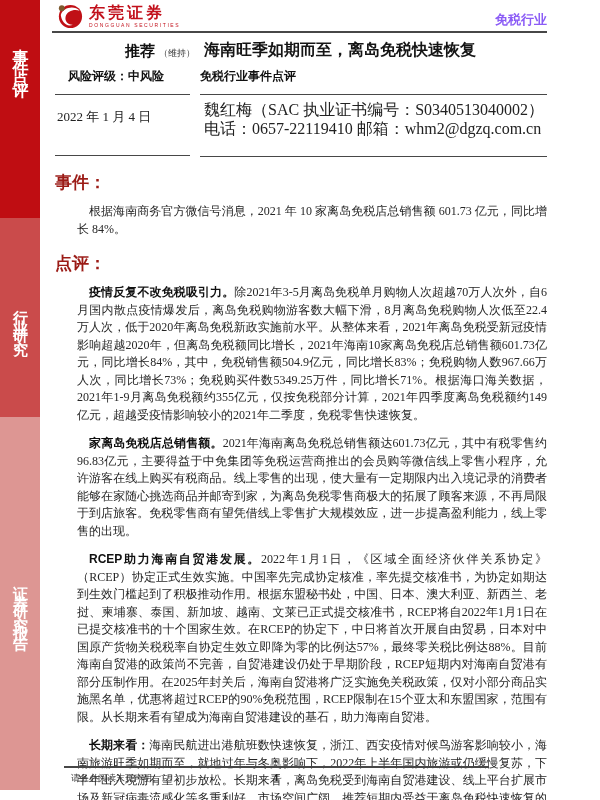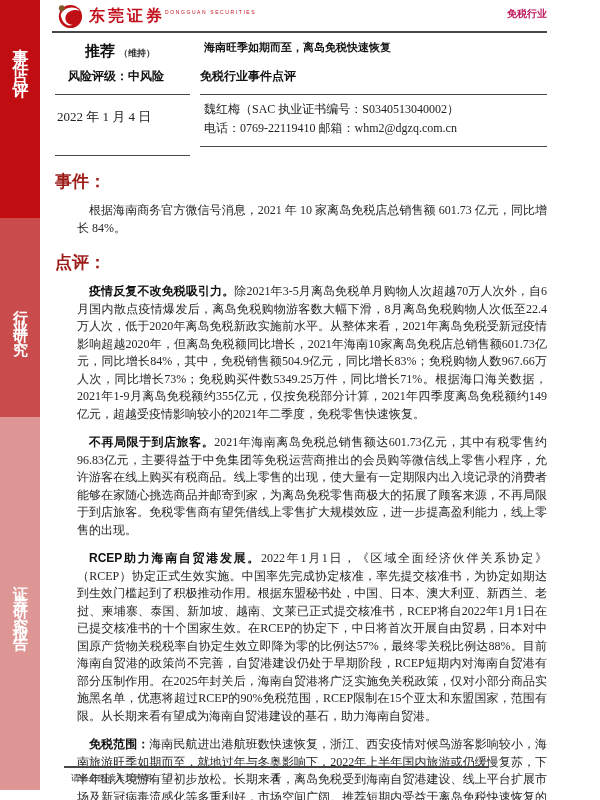--- a/index.html
+++ b/index.html
@@ -26,65 +26,65 @@
   .seg-2 span, .seg-3 span { font-size:15px; letter-spacing:10px; }
 
   
   .main { position:absolute; left:52px; top:0; width:495px; }
 
   .masthead {
     height:30px; display:flex; justify-content:space-between; align-items:flex-end;
     border-bottom:2px solid var(--line_dark,#474747); padding-bottom:1px;
   }
   .logo { display:flex; align-items:center; gap:5px; padding-left:3px; }
-  .logo-text { display:flex; flex-direction:row; line-height:1; }
+  .logo-text { display:flex; flex-direction:column; line-height:1; }
   .logo-cn {
     color:var(--brand_red,#c2111c); font-weight:bold; font-size:16px; letter-spacing:3px;
     font-family:"Liberation Serif","DejaVu Serif",serif;
   }
   .logo-en {
     color:var(--brand_red,#c2111c); font-size:5px; letter-spacing:1.6px; margin-top:2px;
     font-family:"Liberation Sans","DejaVu Sans",sans-serif;
   }
   .industry-tag {
     font-family:"Liberation Sans","DejaVu Sans",sans-serif;
-    font-weight:bold; font-size:10px; color:#be185d; padding-bottom:9px;
+    font-weight:bold; font-size:13px; color:#8b5cf6; padding-bottom:1px;
   }
 
   
   .info-grid { display:flex; padding-left:3px; }
   .info-left { width:135px; margin-right:10px; flex:none; }
   .info-right { flex:1; min-width:0; }
   .rating-row { padding:9px 0 0 30px; height:31px; box-sizing:border-box; white-space:nowrap; }
   .rating {
     font-family:"Liberation Sans","DejaVu Sans",sans-serif;
-    font-weight:bold; font-size:15px; color:#111;
+    font-weight:bold; font-size:15px; color:#111;margin-left:40px;
   }
-  .rating-status { font-size:9px; color:#333; font-weight:bold; }
+  .rating-status { font-size:9px; color:#333; font-weight:normal; }
   .risk-row {
     font-family:Liberation Sans, sans-serif;
     font-weight:bold; font-size:12px; color:#111;
     padding:4px 0 9px 13px; border-bottom:1.5px solid var(--line_dark,#474747);
   }
   .date-row {
     font-size:13px; color:#222; padding:13px 0 29px 2px;
     border-bottom:1.5px solid var(--line_dark,#474747);
   }
   .report-title {
     font-family:"Liberation Sans","DejaVu Sans",sans-serif;
-    font-weight:bold; font-size:11px; color:#151515;
+    font-weight:bold; font-size:16px; color:#151515;
     padding:7px 0 0 4px; height:31px; box-sizing:border-box; white-space:nowrap;
   }
   .report-type {
     font-family:"Liberation Sans","DejaVu Sans",sans-serif;
     font-weight:bold; font-size:12px; color:#111; 
     padding:4px 4px 9px 0; border-bottom:1.5px solid var(--line_dark,#474747);
   }
   .analyst-block {
-    font-size:12px; color:#222; line-height:19px; padding:5px 0 8px 4px;
+    font-size:16px; color:#222; line-height:19px; padding:5px 0 18px 4px;
     border-bottom:1.5px solid var(--line_dark,#474747);
   }
 
   
   .content { padding-left:3px; }
   .section-heading {
     font-family:"Liberation Sans","DejaVu Sans",sans-serif;
     font-weight:bold; font-size:17px; color:var(--heading_red,#9b1b16);
     margin:14px 0 9px 0;
   }
@@ -149,38 +149,38 @@
           <span class="rating-status">（维持）</span>
         </div>
         <div class="risk-row">风险评级：中风险</div>
         <div class="date-row">2022 年 1 月 4 日</div>
       </div>
       <div class="info-right">
         <div class="report-title">海南旺季如期而至，离岛免税快速恢复</div>
         <div class="report-type">免税行业事件点评</div>
         <div class="analyst-block">
           <div>魏红梅（SAC 执业证书编号：S0340513040002）</div>
-          <div>电话：0769-22119410 邮箱：whm2@dgzq.com.cn</div>
+          <div>电话：0657-22119410 邮箱：whm2@dgzq.com.cn</div>
         </div>
       </div>
     </div>
 
     <div class="content">
       <div class="section-heading">事件：</div>
       <p class="para"><span>根据海南商务官方微信号消息，2021 年 10 家离岛免税店总销售额 601.73 亿元，同比增长 84%。</span></p>
 
       <div class="section-heading">点评：</div>
 
       <p class="para"><span class="lead">疫情反复不改免税吸引力。</span><span>除2021年3-5月离岛免税单月购物人次超越70万人次外，自6月国内散点疫情爆发后，离岛免税购物游客数大幅下滑，8月离岛免税购物人次低至22.4万人次，低于2020年离岛免税新政实施前水平。从整体来看，2021年离岛免税受新冠疫情影响超越2020年，但离岛免税额同比增长，2021年海南10家离岛免税店总销售额601.73亿元，同比增长84%，其中，免税销售额504.9亿元，同比增长83%；免税购物人数967.66万人次，同比增长73%；免税购买件数5349.25万件，同比增长71%。根据海口海关数据，2021年1-9月离岛免税额约355亿元，仅按免税部分计算，2021年四季度离岛免税额约149亿元，超越受疫情影响较小的2021年二季度，免税零售快速恢复。</span></p>
 
-      <p class="para"><span class="lead">不再局限于到店旅客。</span><span>2021年海南离岛免税总销售额达601.73亿元，其中有税零售约96.83亿元，主要得益于中免集团等免税运营商推出的会员购等微信线上零售小程序，允许游客在线上购买有税商品。线上零售的出现，使大量有一定期限内出入境记录的消费者能够在家随心挑选商品并邮寄到家，为离岛免税零售商极大的拓展了顾客来源，不再局限于到店旅客。免税零售商有望凭借线上零售扩大规模效应，进一步提高盈利能力，线上零售的出现。</span></p>
+      <p class="para"><span class="lead">家离岛免税店总销售额。</span><span>2021年海南离岛免税总销售额达601.73亿元，其中有税零售约96.83亿元，主要得益于中免集团等免税运营商推出的会员购等微信线上零售小程序，允许游客在线上购买有税商品。线上零售的出现，使大量有一定期限内出入境记录的消费者能够在家随心挑选商品并邮寄到家，为离岛免税零售商极大的拓展了顾客来源，不再局限于到店旅客。免税零售商有望凭借线上零售扩大规模效应，进一步提高盈利能力，线上零售的出现。</span></p>
 
       <p class="para"><span class="lead">RCEP助力海南自贸港发展。</span><span>2022年1月1日，《区域全面经济伙伴关系协定》（RCEP）协定正式生效实施。中国率先完成协定核准，率先提交核准书，为协定如期达到生效门槛起到了积极推动作用。根据东盟秘书处，中国、日本、澳大利亚、新西兰、老挝、柬埔寨、泰国、新加坡、越南、文莱已正式提交核准书，RCEP将自2022年1月1日在已提交核准书的十个国家生效。在RCEP的协定下，中日将首次开展自由贸易，日本对中国原产货物关税税率自协定生效立即降为零的比例达57%，最终零关税比例达88%。目前海南自贸港的政策尚不完善，自贸港建设仍处于早期阶段，RCEP短期内对海南自贸港有部分压制作用。在2025年封关后，海南自贸港将广泛实施免关税政策，仅对小部分商品实施黑名单，优惠将超过RCEP的90%免税范围，RCEP限制在15个亚太和东盟国家，范围有限。从长期来看有望成为海南自贸港建设的基石，助力海南自贸港。</span></p>
 
-      <p class="para"><span class="lead">免税范围：</span><span>海南民航进出港航班数快速恢复，浙江、西安疫情对候鸟游客影响较小，海南旅游旺季如期而至，就地过年与冬奥影响下，2022年上半年国内旅游或仍缓慢复苏，下半年出入境游有望初步放松。长期来看，离岛免税受到海南自贸港建设、线上平台扩展市场及新冠病毒流感化等多重利好，市场空间广阔。推荐短期内受益于离岛免税快速恢复的免税龙头中国中免（900785）等。</span></p>
+      <p class="para"><span class="lead">长期来看：</span><span>海南民航进出港航班数快速恢复，浙江、西安疫情对候鸟游客影响较小，海南旅游旺季如期而至，就地过年与冬奥影响下，2022年上半年国内旅游或仍缓慢复苏，下半年出入境游有望初步放松。长期来看，离岛免税受到海南自贸港建设、线上平台扩展市场及新冠病毒流感化等多重利好，市场空间广阔。推荐短期内受益于离岛免税快速恢复的免税龙头中国中免（900785）等。</span></p>
 
       <p class="para"><span class="lead">风险提示：</span><span>新冠散点疫情反复、全球新冠疫情受控不及预期、竞争加剧、政策变化、宏观经济下行等风险。</span></p>
     </div>
 
   </div>
 
   <div class="footer">
     <div class="footer-disclaimer">请务必阅读末页声明。</div>
     <div class="page-number">1</div>
   </div>

